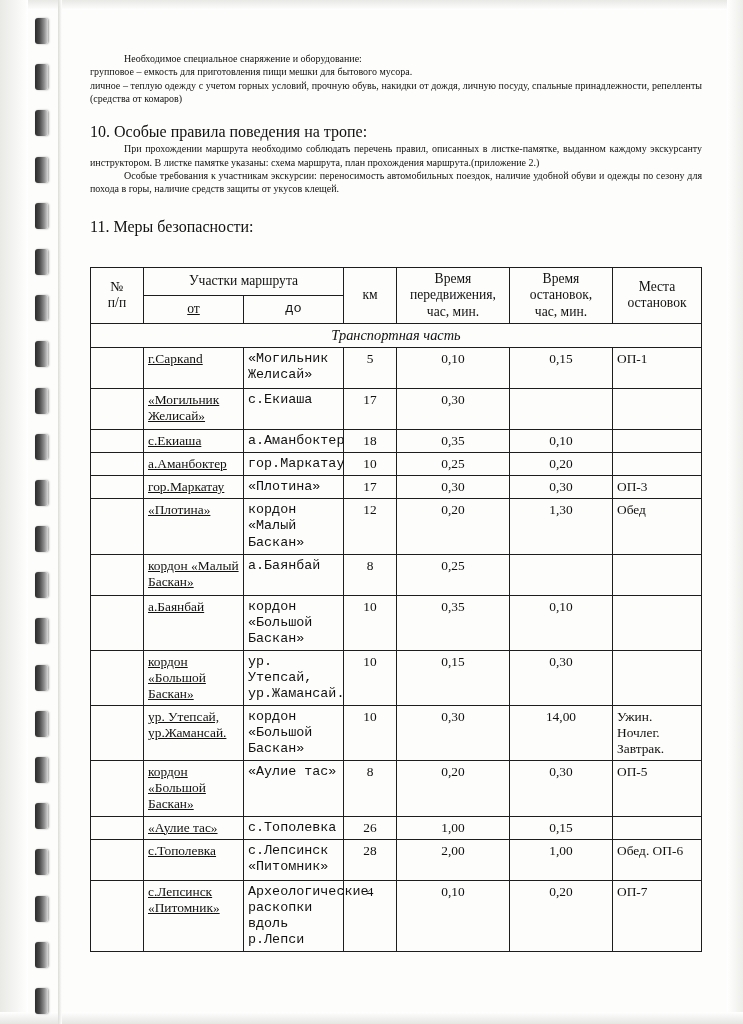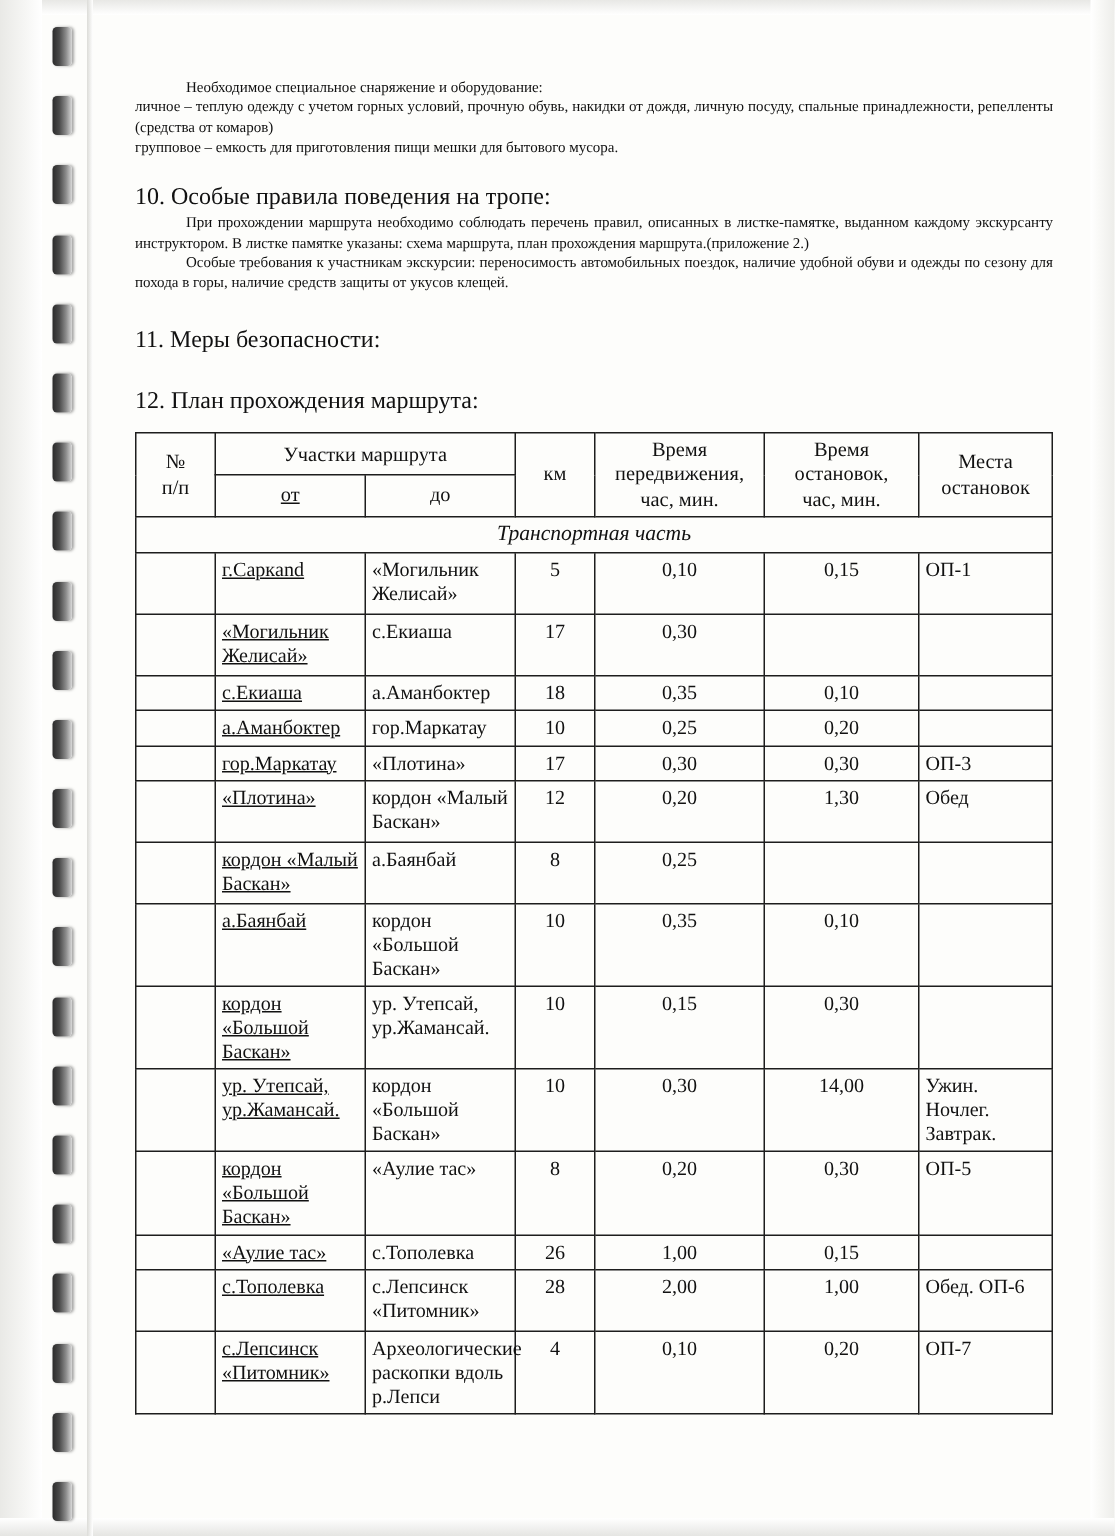--- a/index.html
+++ b/index.html
@@ -112,21 +112,21 @@
     font-weight: normal;
     line-height: 1.2;
   }
   table.route th {
     text-align: center;
     vertical-align: middle;
     font-size: 13.6px;
   }
   .c-num { width: 44px; text-align: center; }
   .c-from { width: 132px; text-decoration: underline; }
-  .c-to   { width: 132px; }
+  .c-to   { width: 132px; font-family: Liberation Mono, monospace; }
   .c-km   { width: 44px;  text-align: center; vertical-align: middle; }
   .c-move { width: 104px; text-align: center; vertical-align: middle; }
   .c-stop { width: 94px;  text-align: center; vertical-align: middle; }
   .c-place{ width: 80px;  text-align: left; vertical-align: middle; }
 
   .banner-row td {
     text-align: center;
     padding: 14px 4px 10px 4px;
     font-size: 14.4px;
     font-style: italic;
@@ -165,36 +165,35 @@
     <div class="ring"></div>
     <div class="ring"></div>
     <div class="ring"></div>
     <div class="ring"></div>
   </div>
   <div class="paper-fold"></div>
 
   <div class="content">
 
     <p class="indent">Необходимое специальное снаряжение и оборудование:</p>
+    <p>групповое – емкость для приготовления пищи мешки для бытового мусора.</p>
     <p>личное – теплую одежду с учетом горных условий, прочную обувь, накидки от дождя, личную посуду, спальные принадлежности, репелленты (средства от комаров)</p>
-    <p>групповое – емкость для приготовления пищи мешки для бытового мусора.</p>
 
     <div class="gap-md"></div>
 
     <p class="section-title">10.  Особые правила поведения на тропе:</p>
     <p class="indent">При прохождении маршрута необходимо соблюдать перечень правил, описанных в листке-памятке, выданном каждому экскурсанту инструктором. В листке памятке указаны: схема маршрута, план прохождения маршрута.(приложение 2.)</p>
     <p class="indent">Особые требования к участникам экскурсии: переносимость автомобильных поездок, наличие удобной обуви и одежды по сезону для похода в горы, наличие средств защиты от укусов клещей.</p>
 
     <div class="gap-lg"></div>
 
     <p class="section-title">11. Меры безопасности:</p>
 
     <div class="gap-lg"></div>
 
-    <p class="section-title">12. План прохождения маршрута:</p>
 
     <table class="route">
       <tbody>
         <tr>
           <th class="c-num" rowspan="2">
             <div>№</div>
             <div>п/п</div>
           </th>
           <th colspan="2">Участки маршрута</th>
           <th class="c-km" rowspan="2">км</th>

